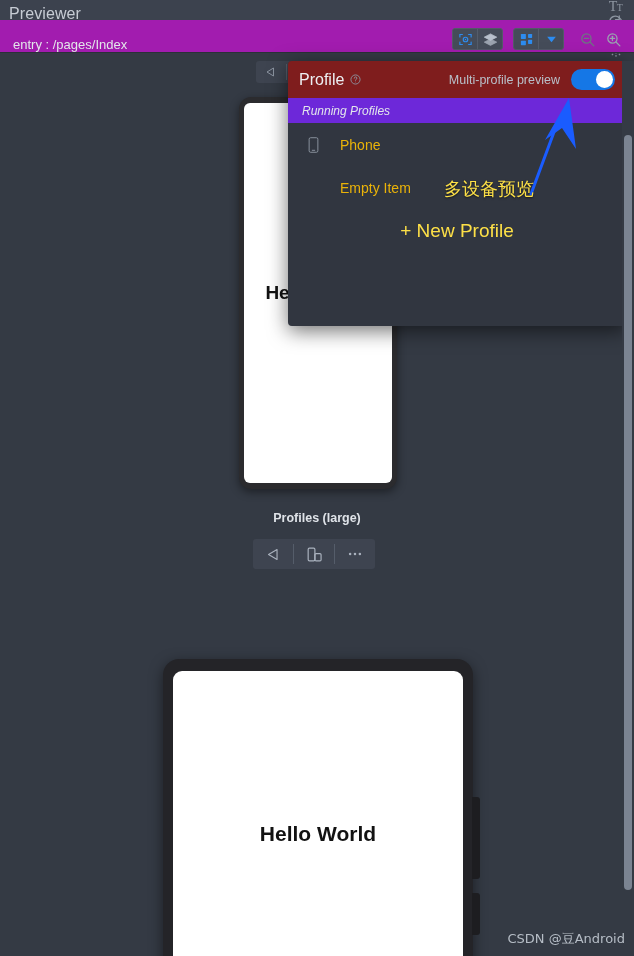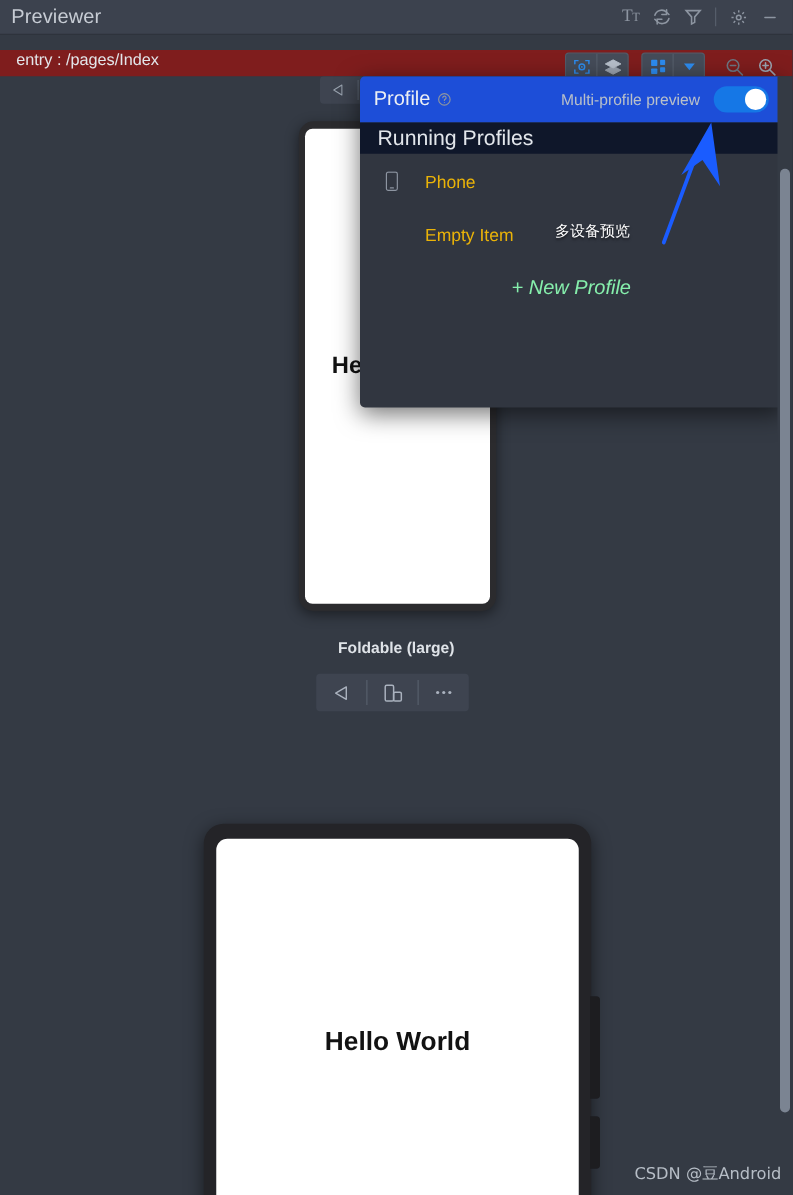--- a/index.html
+++ b/index.html
@@ -18,43 +18,43 @@
     background: #3c424e;
     border-bottom: 1px solid #2e333c;
     display: flex; align-items: center;
   }
   .titlebar-title {
     color: #c7ccd4; font-size: 16px; margin-left: 9px;
     letter-spacing: .1px;
   }
   .titlebar-icons {
     margin-left: auto; display: flex; align-items: center;
-    height: 28px; padding-right: 6px;
+    height: 28px; padding-right: 6px; flex-direction: column;
   }
   .tb-ico {
     width: 25px; height: 28px;
     display: flex; align-items: center; justify-content: center;
     color: #8d95a1;
   }
   .tb-ico svg { display: block; }
   .tb-sep {
     width: 1px; height: 15px; background: #555d6a; margin: 0 5px;
   }
   .tt-glyph {
     font-size: 14px; color: #8d95a1; font-family: "Liberation Serif", serif;
     line-height: 1; letter-spacing: -0.5px;
   }
   .tt-glyph small { font-size: 10px; }
 
   
   .pathbar {
-    position: absolute; top: 40px; left: 0;
+    position: absolute; top: 20px; left: 0;
     width: 634px; height: 33px;
-    background: #7f1d1d;
-    display: flex; align-items: flex-start;
+    background: #a21caf;
+    display: flex; align-items: flex-end;
     border-bottom: 1px solid #2b3038;
   }
   .pathbar-label {
     color: #e3e6ea; font-size: 13px; margin-left: 13px;
   }
   .pathbar-right {
     margin-left: auto; display: flex; align-items: center; padding-right: 8px;
   }
   .seg-group {
     display: flex; align-items: center;
@@ -167,21 +167,21 @@
     position: absolute;
     left: 288px; top: 0px;
     width: 338px; height: 265px;
     background: #313640;
     border-radius: 4px;
     box-shadow: 0 5px 20px rgba(0,0,0,.55);
     overflow: hidden;
     z-index: 20;
   }
   .pp-header {
-    height: 37px; background: #1d4ed8;
+    height: 37px; background: #7f1d1d;
     display: flex; align-items: center; padding: 0 11px;
   }
   .pp-title {
     color: #edf0f3; font-size: 16px;
   }
   .pp-help {
     margin-left: 6px; color: #8d95a1;
     display: flex; align-items: center;
   }
   .pp-toggle-label {
@@ -191,51 +191,51 @@
   .pp-toggle {
     width: 44px; height: 21px; border-radius: 11px;
     background: #1577e6; position: relative; flex: none;
   }
   .pp-toggle .knob {
     position: absolute; right: 2px; top: 2px;
     width: 17px; height: 17px; border-radius: 50%;
     background: #fff;
   }
   .pp-section {
-    height: 25px; background: #0f172a;
+    height: 25px; background: #6d28d9;
     display: flex; align-items: center;
     padding-left: 14px;
-    color: #e2e6eb; font-size: 17px;
+    color: #e2e6eb; font-size: 12px; font-style: italic;
   }
   .pp-item {
     height: 43px; display: flex; align-items: center;
     padding-left: 14px;
   }
   .pp-item .pico {
     width: 22px; display: flex; align-items: center; justify-content: center;
     color: #8d95a1;
   }
   .pp-item .plabel {
     margin-left: 16px; color: #eab308; font-size: 14px;
   }
   .pp-item.empty .plabel { margin-left: 38px; }
   .pp-new {
     height: 43px; display: flex; align-items: center; justify-content: center;
-    color: #86efac; font-size: 16px; font-style: italic;
+    color: #fde047; font-size: 19px;
   }
 
   
   .anno-svg {
     position: absolute; left: 0; top: 0;
     width: 634px; height: 956px;
     pointer-events: none; z-index: 40;
   }
   .anno-text {
     position: absolute; left: 444px; top: 177px;
-    color: #ffffff; font-size: 12px;
+    color: #fde047; font-size: 18px;
     z-index: 41;
     font-family: Liberation Serif, serif;
     text-shadow: 0 1px 2px rgba(0,0,0,.6);
   }
 
   
   .watermark {
     position: absolute; right: 9px; bottom: 8px;
     color: #b6bdc6; font-size: 13px; z-index: 30;
     font-family: "DejaVu Sans", sans-serif;
@@ -382,21 +382,21 @@
       </svg>
     </div>
   </div>
 
   <div class="device-phone">
     <div class="screen">
       <span class="screen-text">Hello World</span>
     </div>
   </div>
 
-  <div class="fold-label">Foldable (large)</div>
+  <div class="fold-label">Profiles (large)</div>
 
   <div class="fold-toolbar">
     <div class="ft">
       <svg width="17" height="17" viewBox="0 0 24 24" fill="none" stroke="currentColor" stroke-width="1.6" stroke-linejoin="round">
         <polygon points="17,5 17,19 5,12"></polygon>
       </svg>
     </div>
     <div class="fsep"></div>
     <div class="ft">
       <svg width="19" height="19" viewBox="0 0 24 24" fill="none" stroke="currentColor" stroke-width="1.5">

